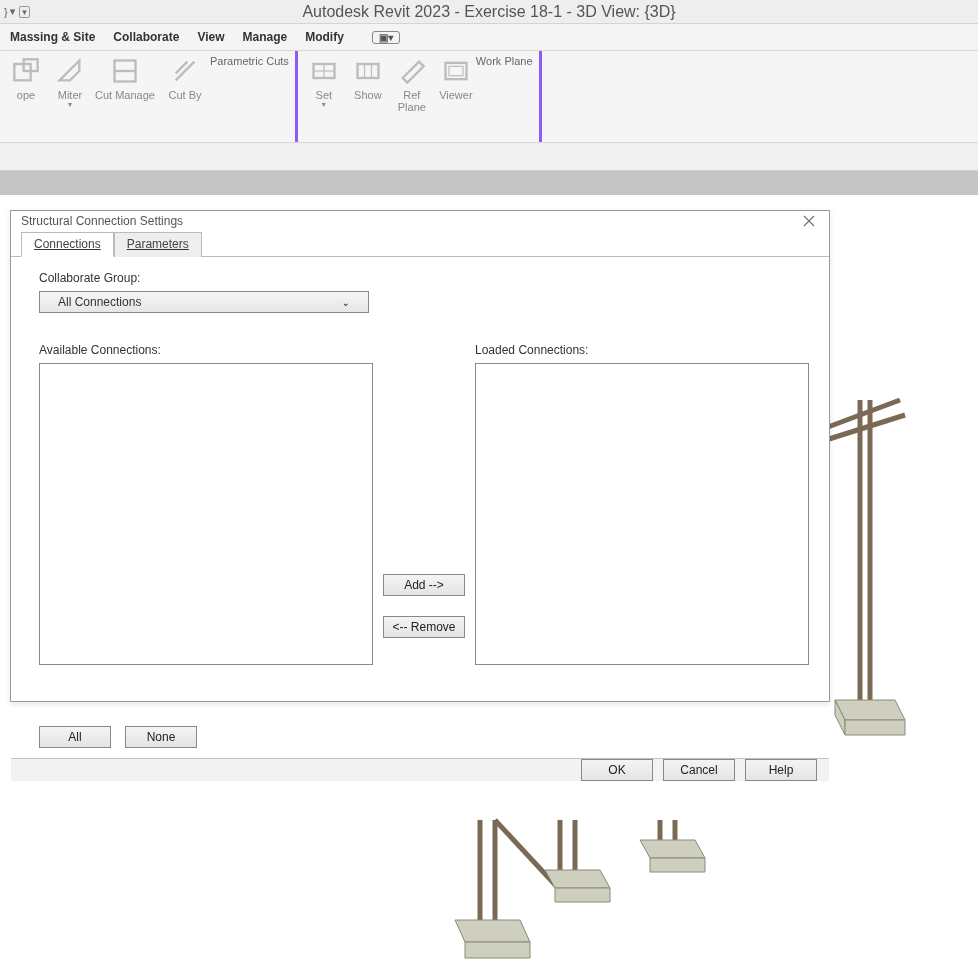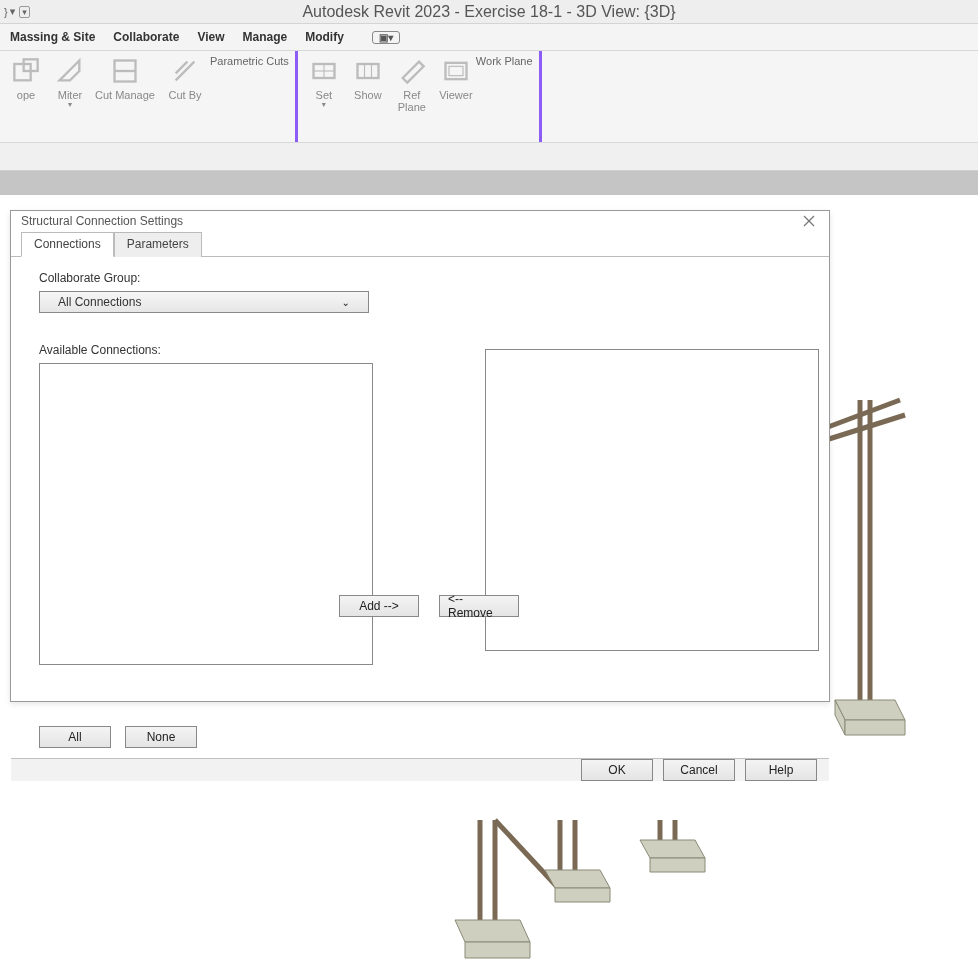--- a/index.html
+++ b/index.html
@@ -140,20 +140,21 @@
     width: 20px; height: 20px;
     display:flex;align-items:center;justify-content:center;
     color:#777;
     font-size: 14px;
   }
   .dlg-tabs {
     display:flex;
     padding-left: 10px;
     border-bottom: 1px solid #bbb;
     gap: 0;
+    text-decoration: underline;
   }
   .dlg-tab {
     padding: 4px 12px 5px 12px;
     border: 1px solid #bbb;
     border-bottom: none;
     background: #eee;
     color: #444;
     position: relative;
     top: 1px;
     font-size: 12px;
@@ -181,21 +182,21 @@
     font-size: 12px;
     gap: 40px;
   }
   .dropdown .chev { font-size: 10px; color:#222; }
   .columns {
     display: flex;
     margin-top: 30px;
     gap: 10px;
   }
   .colA { width: 334px; }
-  .colMid { width: 92px; display:flex; flex-direction:row; align-items:center; justify-content:center; gap: 20px; position:relative; top:60px; }
+  .colMid { width: 92px; display:flex; flex-direction:column; align-items:center; justify-content:center; gap: 20px; position:relative; top:60px; }
   .colB { width: 334px; }
   .listbox {
     width: 334px;
     height: 302px;
     border: 1px solid #888;
     background: #fff;
     margin-top: 6px;
   }
   .btn {
     min-width: 80px;
@@ -391,20 +392,21 @@
           <div class="btn" style="min-width:72px">None</div>
         </div>
       </div>
 
       <div class="colMid">
         <div class="btn midbtn">Add --&gt;</div>
         <div class="btn midbtn">&lt;-- Remove</div>
       </div>
 
       <div class="colB">
+        <div class="lbl">Loaded Connections:</div>
         <div class="listbox"></div>
       </div>
     </div>
   </div>
 
   <div class="dlg-footer">
     <div class="btn">OK</div>
     <div class="btn">Cancel</div>
     <div class="btn">Help</div>
   </div>

